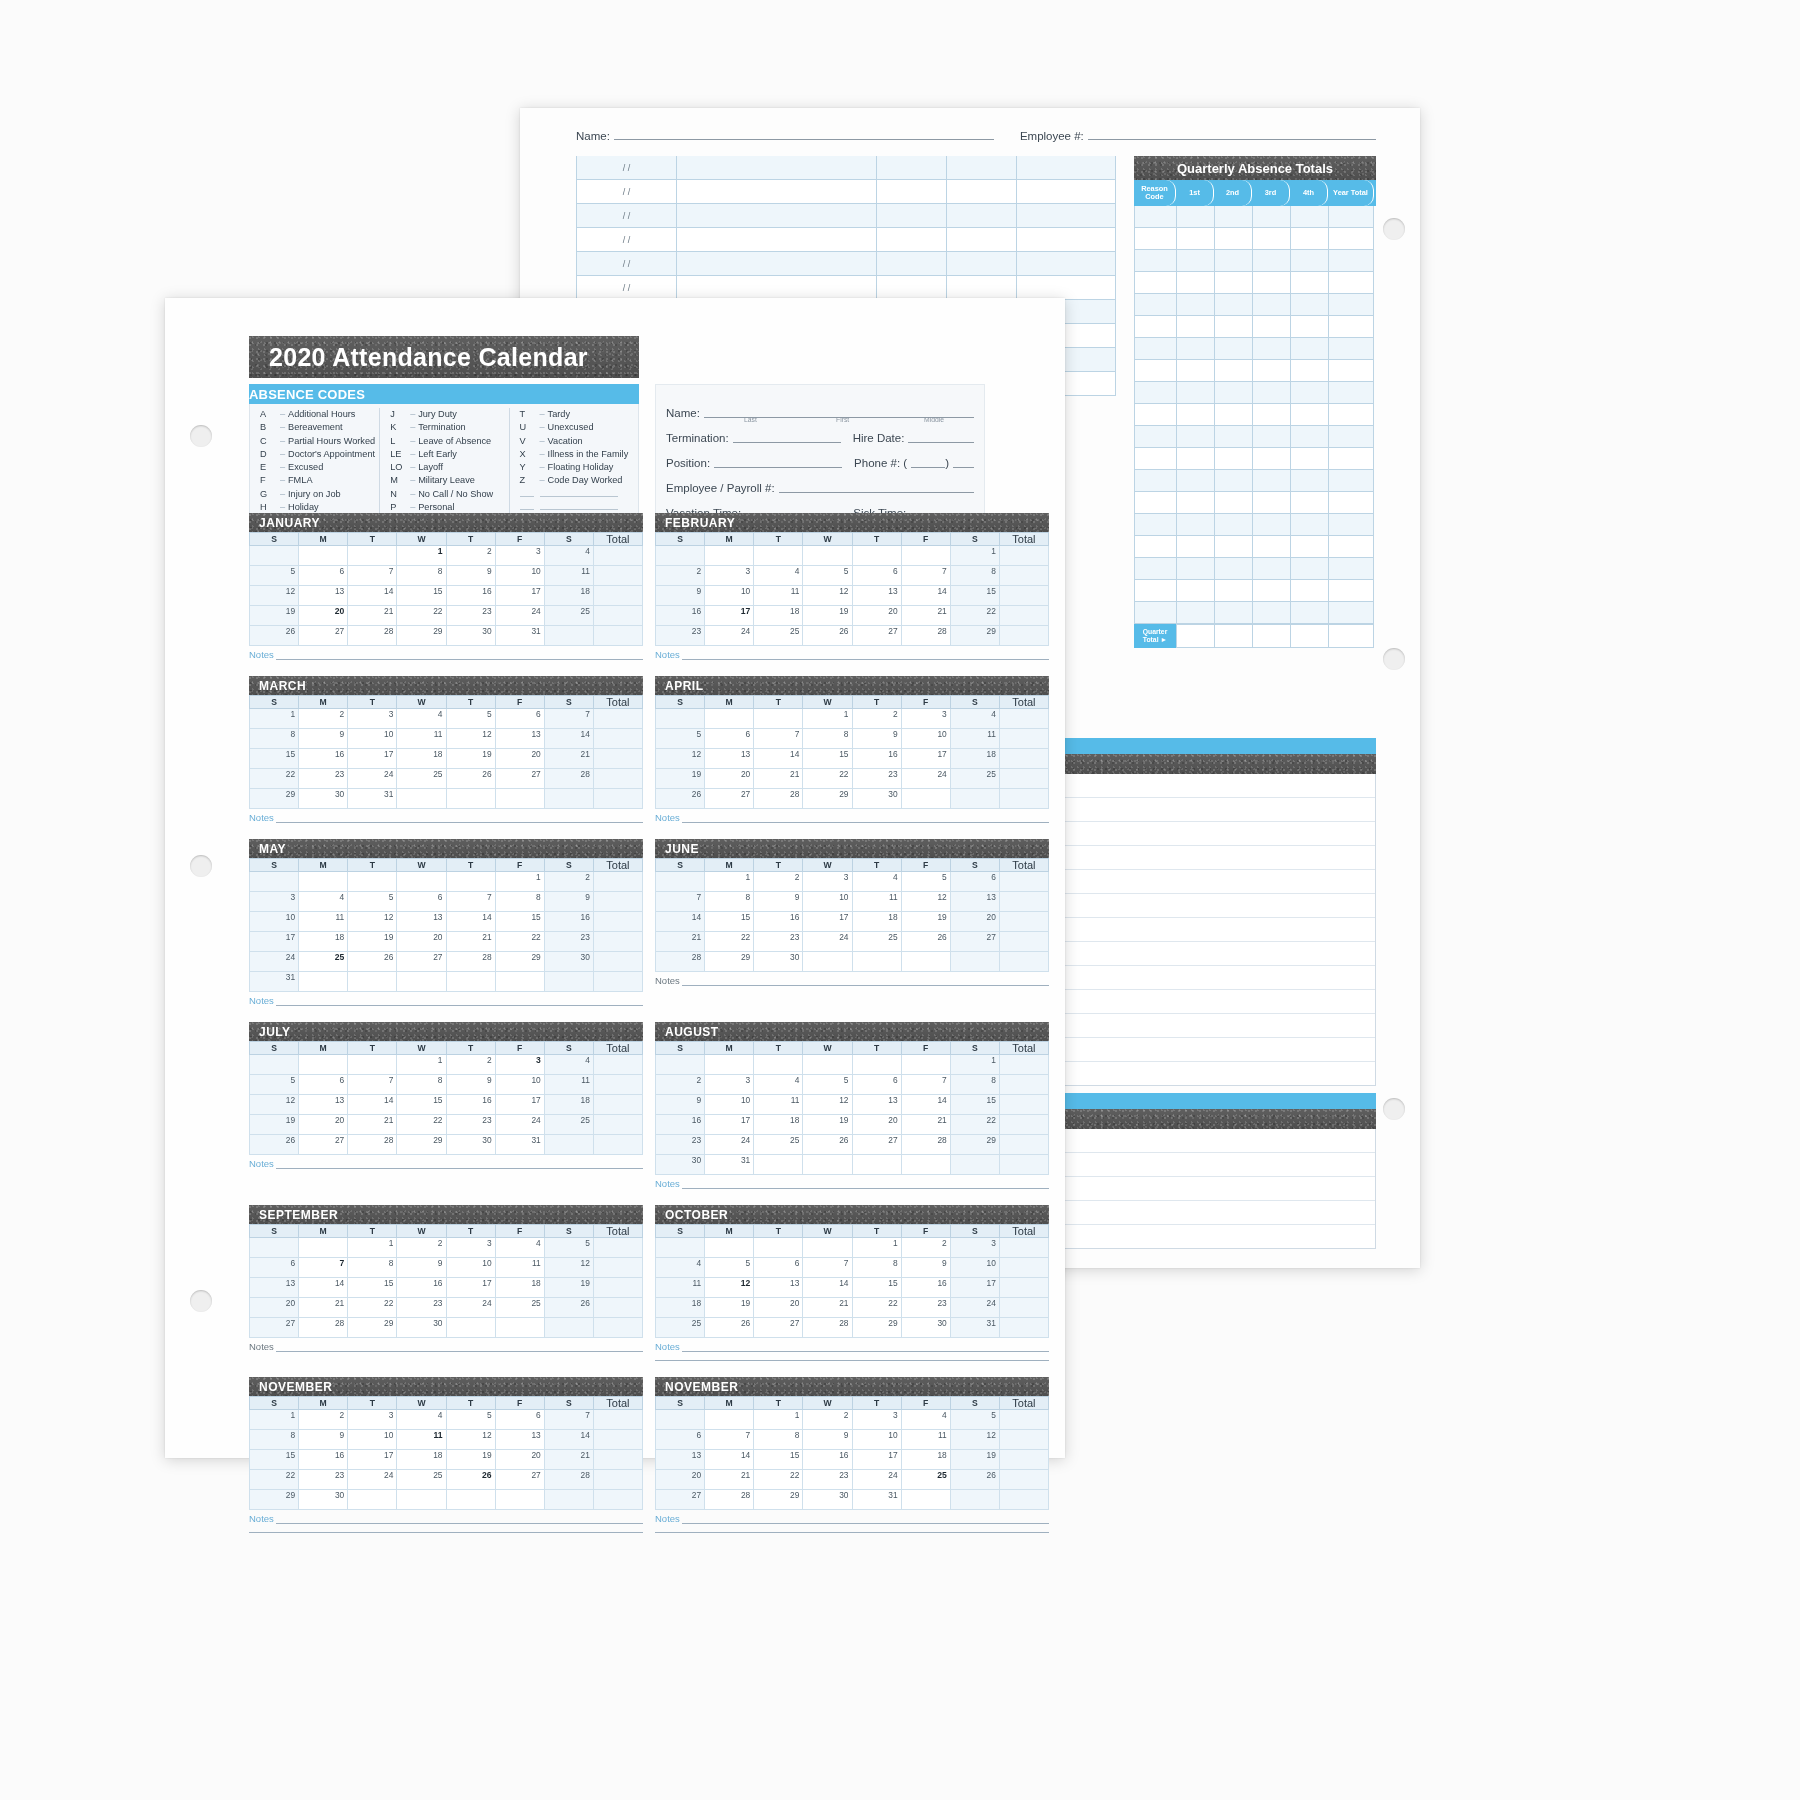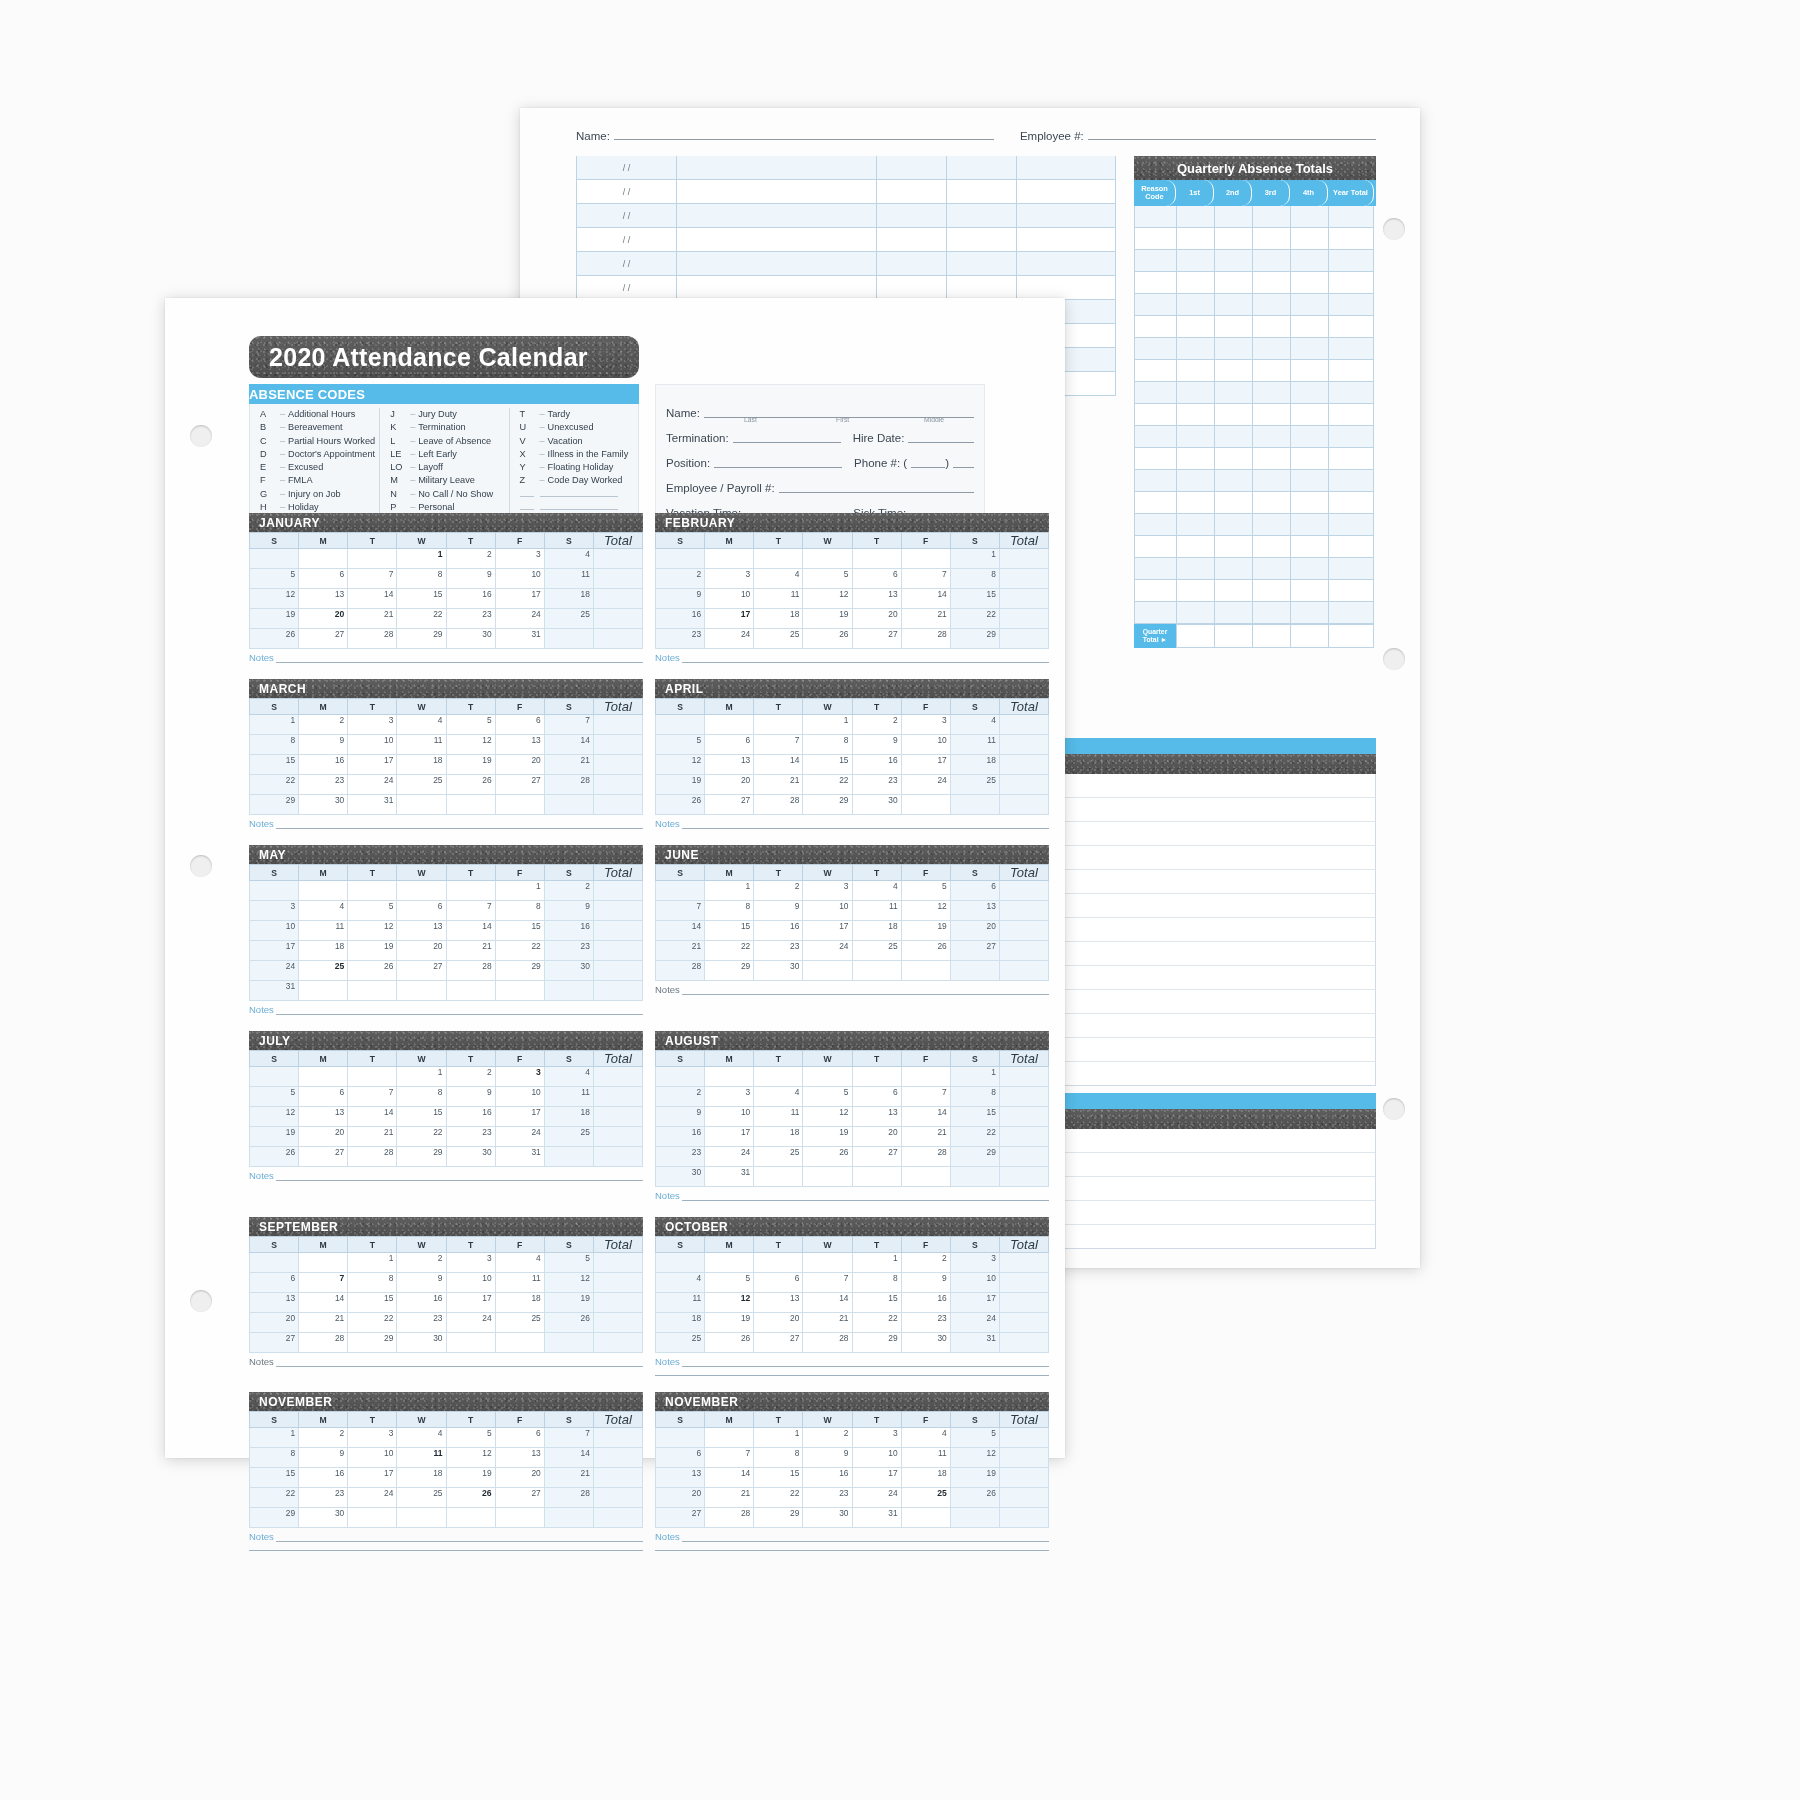--- a/index.html
+++ b/index.html
@@ -50,21 +50,20 @@
   .blue{background:#56bbe8;color:#fff;}
 
   
   #front-inner{position:absolute;left:0;top:0;width:900px;height:1160px;}
 
   .title-bar{
     position:absolute;left:84px;top:38px;width:390px;height:42px;
     display:flex;align-items:center;padding-left:20px;
     font-size:25px;font-weight:bold;letter-spacing:.3px;
     box-sizing:border-box;
-    border-radius:12px;
   }
   .codes-wrap{
     position:absolute;left:84px;top:86px;width:390px;
   }
   .codes-head{
     height:20px;display:flex;align-items:center;padding-left:0;
     font-size:13px;font-weight:bold;letter-spacing:.2px;box-sizing:border-box;
   }
   .codes-body{
     display:flex;background:#f4f7fa;border:1px solid #dde5ec;border-top:none;
@@ -108,21 +107,21 @@
   .month{width:100%;}
   .m-head{
     height:19px;display:flex;align-items:center;padding-left:10px;
     font-size:12px;font-weight:bold;letter-spacing:.5px;box-sizing:border-box;
   }
   table.cal{width:100%;border-collapse:collapse;table-layout:fixed;}
   table.cal th{
     background:#e3eef6;border:1px solid #bcd2e2;
     font-size:8.6px;font-weight:bold;color:#2d3a45;height:12px;padding:0;
   }
-  table.cal th.tot{font-size:13px;font-weight:normal;font-style:italic;}
+  table.cal th.tot{font-size:11px;font-weight:normal;}
   table.cal td{
     border:1px solid #cfe0ec;height:19px;padding:0 3px 0 0;
     font-size:8.4px;color:#4a5863;text-align:right;vertical-align:top;
     background:#fff;
   }
   table.cal td.alt{background:#eff6fb;}
   table.cal td.tot{background:#eff6fb;}
   table.cal td b{color:#1d2830;font-size:8.6px;}
   .notes-line{
     margin-top:3px;font-size:9.5px;color:#6aaed6;display:flex;align-items:flex-end;

